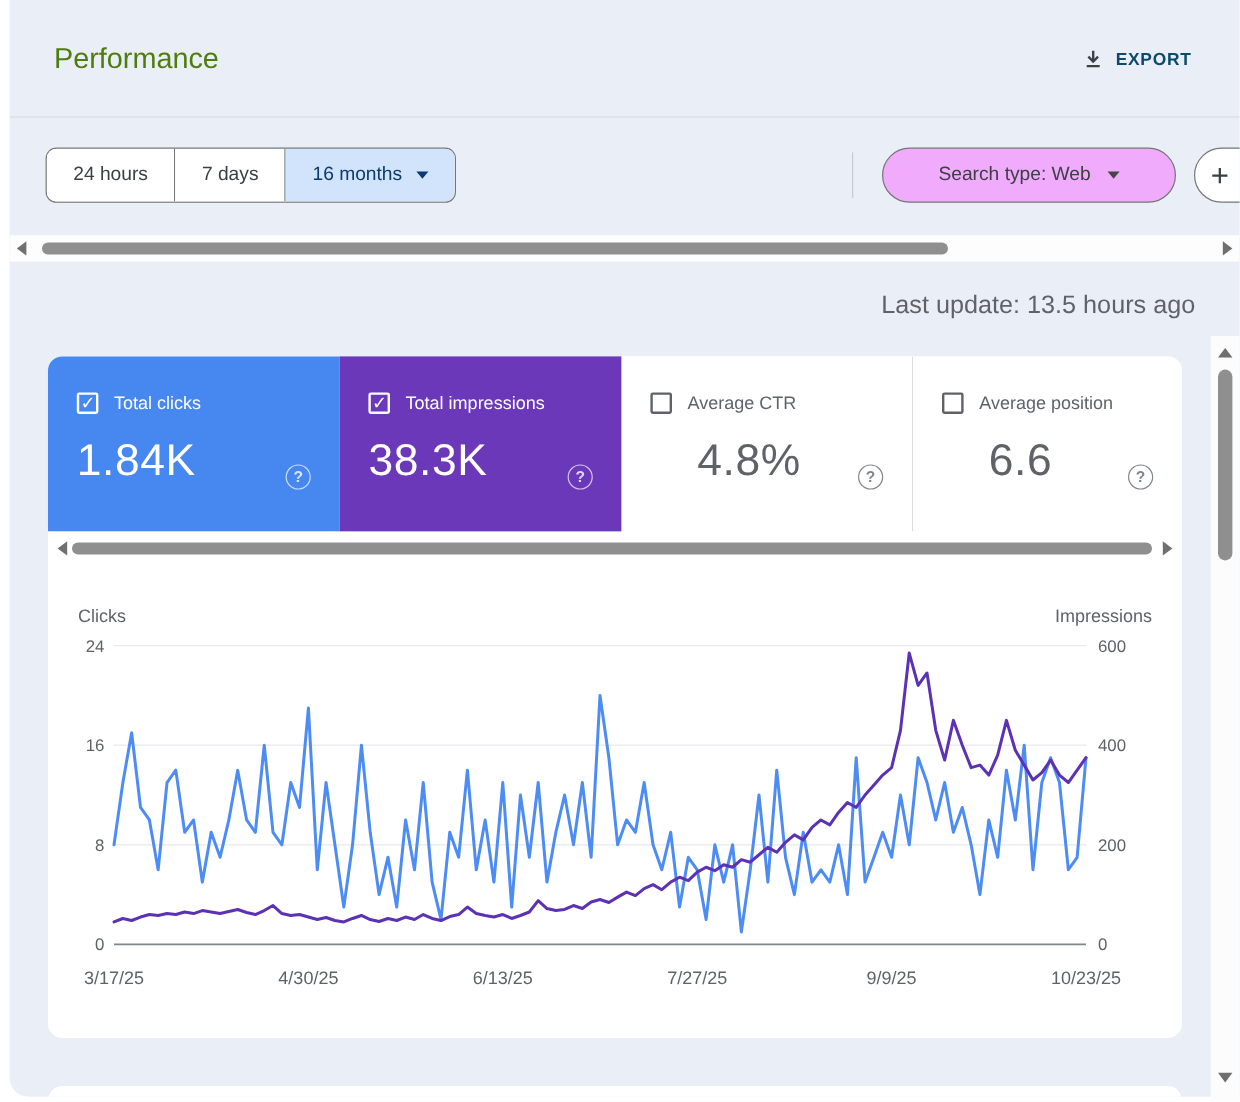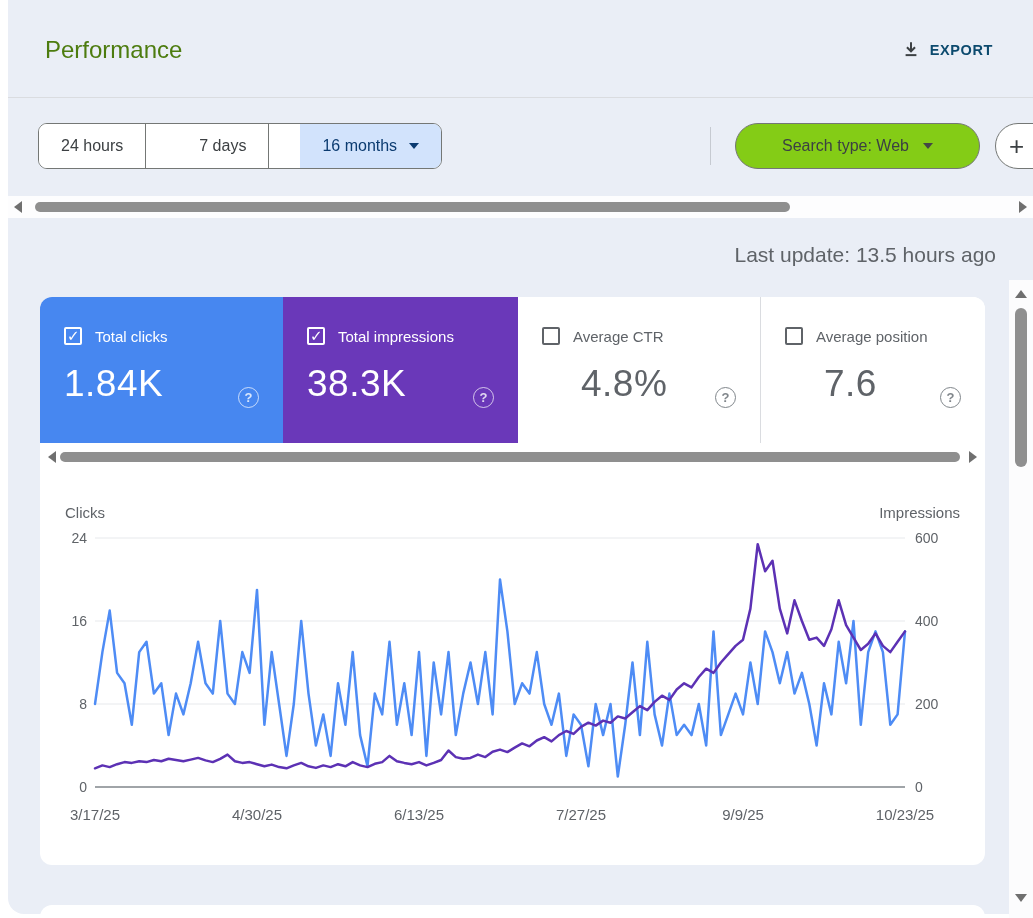--- a/index.html
+++ b/index.html
@@ -10,30 +10,30 @@
 
   
   .hdr-divider { position:absolute; left:0; top:97px; width:100%; height:1px; background:#dadce0; }
   .page-title { position:absolute; left:37px; top:36px; font-size:24px; color:#4d7c0f; }
   .export-btn { position:absolute; right:40px; top:40px; display:flex; align-items:flex-end; gap:10px;
     cursor:pointer; color:#0c4a6e; }
   .export-label { font-size:14.5px; font-weight:bold; letter-spacing:.6px; }
 
   
   .chip-group { position:absolute; left:30px; top:123px; height:46px; display:flex;
-    border:1px solid #747775; border-radius:9px; overflow:hidden; background:#fff;gap:31px; }
+    border:1px solid #747775; border-radius:9px; overflow:hidden; background:#fff; }
   .chip { display:flex; align-items:center; justify-content:center; font-size:16px;
     color:#3c4043; border-right:1px solid #747775; padding:0 22px; cursor:pointer; background:#fff; }
   .chip:last-child { border-right:none;justify-content:center; }
   .chip--selected { background:#d2e3fc; color:#0b3b70; gap:12px; }
   .caret { width:0; height:0; border-left:5px solid transparent; border-right:5px solid transparent;
     border-top:6px solid #0b3b70; }
   .filter-sep { position:absolute; left:702px; top:127px; width:1px; height:38px; background:#c6cad1; }
   .searchtype-btn { position:absolute; left:727px; top:123px; width:245px; height:46px;
-    border:1px solid #747775; border-radius:23px; background:#84cc16; display:flex; align-items:center;
+    border:1px solid #747775; border-radius:23px; background:#f0abfc; display:flex; align-items:center;
     justify-content:center; gap:14px; font-size:16px; color:#3c4043; cursor:pointer; }
   .searchtype-btn .caret { border-top-color:#444746; }
   .plus-btn { position:absolute; left:987px; top:123px; width:62px; height:46px;
     border:1px solid #747775; border-radius:23px; background:#fff; display:flex; align-items:center;
     font-size:26px; font-weight:300; color:#3c4043; padding-left:13px; cursor:pointer; }
 
   
   .hscroll { position:absolute; background:#fdfdfe; }
   .hscroll-1 { left:0; top:196px; width:1025px; height:22px; }
   .hs-thumb { position:absolute; top:6px; height:10px; border-radius:5px; background:#8f8f8f; }
@@ -161,21 +161,21 @@
         </div>
         <div class="mcard-value">4.8%</div>
         <div class="help help--gray">?</div>
       </div>
 
       <div class="mcard mcard--pos">
         <div class="mcard-head">
           <span class="cbx cbx--unchecked"></span>
           <span class="mcard-label">Average position</span>
         </div>
-        <div class="mcard-value">7.6</div>
+        <div class="mcard-value">6.6</div>
         <div class="help help--gray">?</div>
       </div>
 
     </div>
 
     <div class="hscroll hscroll-2">
       <span class="tri tri-left" style="left:8px;"></span>
       <div class="hs-thumb" style="left:20px; width:900px;"></div>
       <span class="tri tri-right" style="right:8px;"></span>
     </div>

